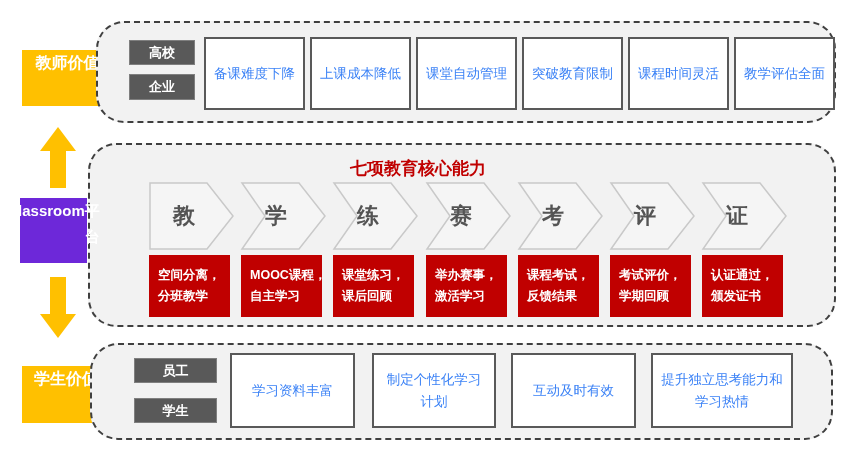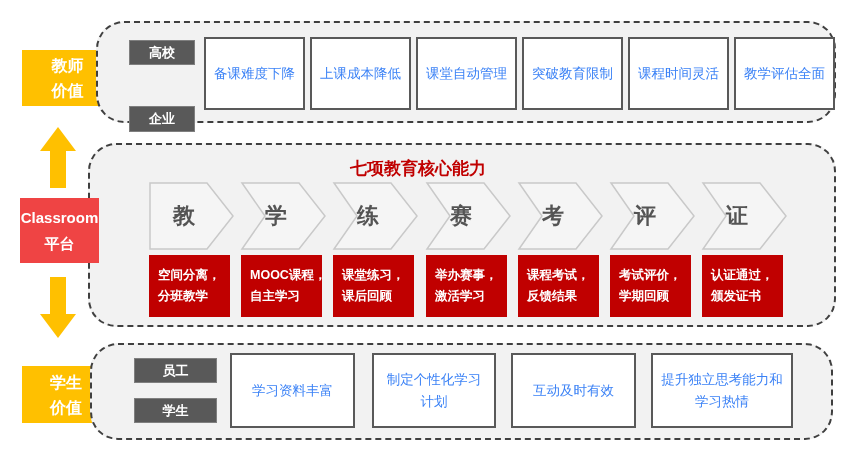--- a/index.html
+++ b/index.html
@@ -6,24 +6,24 @@
   body{font-family:"Liberation Sans","DejaVu Sans",sans-serif;}
   #stage{position:relative;width:865px;height:473px;background:#ffffff;overflow:hidden;}
 
   
   .sec{position:absolute;background:#F2F2F2;border:2px dashed #3F3F3F;border-radius:28px;box-sizing:border-box;}
   #teacher-sec{left:96px;top:21px;width:740px;height:102px;}
   #platform-sec{left:88px;top:143px;width:748px;height:184px;}
   #student-sec{left:90px;top:343px;width:743px;height:97px;}
 
   
-  .badge{position:absolute;color:#fff;font-weight:bold;text-align:center;display:flex;flex-direction:column;justify-content:center;box-sizing:border-box;}
+  .badge{position:absolute;color:#fff;font-weight:bold;text-align:center;display:flex;flex-direction:row;justify-content:center;box-sizing:border-box;}
   .badge .ln{display:block;line-height:25px;}
   #teacher-badge{left:22px;top:50px;width:91px;height:56px;background:#FFC000;font-size:16px;}
-  #platform-badge{left:20px;top:198px;width:79px;height:65px;background:#ef4444;font-size:15px;z-index:3;}
+  #platform-badge{left:20px;top:198px;width:67px;height:65px;background:#6d28d9;font-size:15px;z-index:3;}
   #platform-badge .ln{line-height:26px;}
   #student-badge{left:22px;top:366px;width:88px;height:57px;background:#FFC000;font-size:16px;}
   .arrow{position:absolute;left:40px;width:36px;height:61px;}
   #arrow-up{top:127px;}
   #arrow-down{top:277px;}
 
   
   .tag{position:absolute;background:#595959;border:1px solid #7F7F7F;color:#fff;font-weight:bold;font-size:13px;display:flex;align-items:center;justify-content:center;box-sizing:border-box;}
 
   
@@ -67,21 +67,21 @@
     <polygon points="18,61 0,37 10,37 10,0 26,0 26,37 36,37" fill="#FFC000"></polygon>
   </svg>
 
   <div class="badge" id="student-badge">
     <span class="ln">学生</span>
     <span class="ln">价值</span>
   </div>
 
   <div class="sec" id="teacher-sec">
     <div class="tag" style="left:31px;top:17px;width:66px;height:25px;text-align:center;">高校</div>
-    <div class="tag" style="left:31px;top:51px;width:66px;height:26px;margin-top:32px;">企业</div>
+    <div class="tag" style="left:31px;top:51px;width:66px;height:26px;">企业</div>
     <div id="teacher-cards">
       <div class="card">备课难度下降</div>
       <div class="card">上课成本降低</div>
       <div class="card">课堂自动管理</div>
       <div class="card">突破教育限制</div>
       <div class="card">课程时间灵活</div>
       <div class="card">教学评估全面</div>
     </div>
   </div>
 

